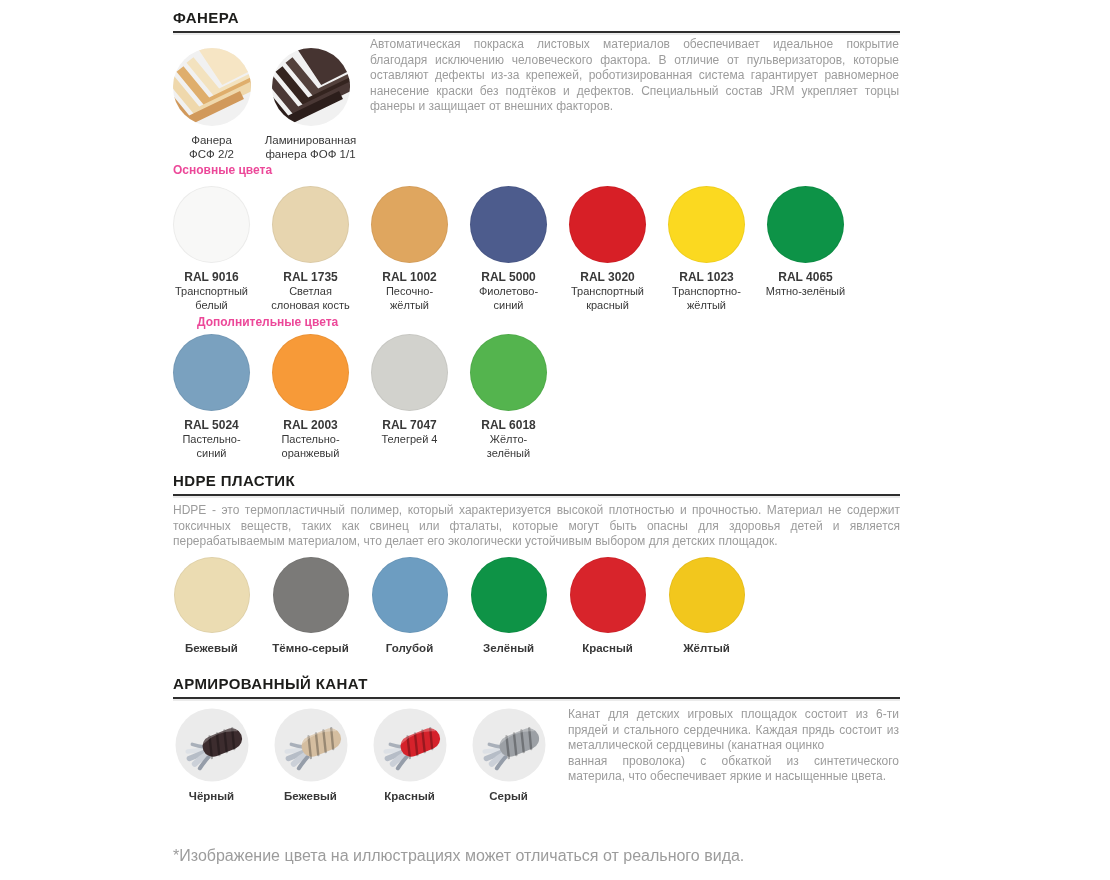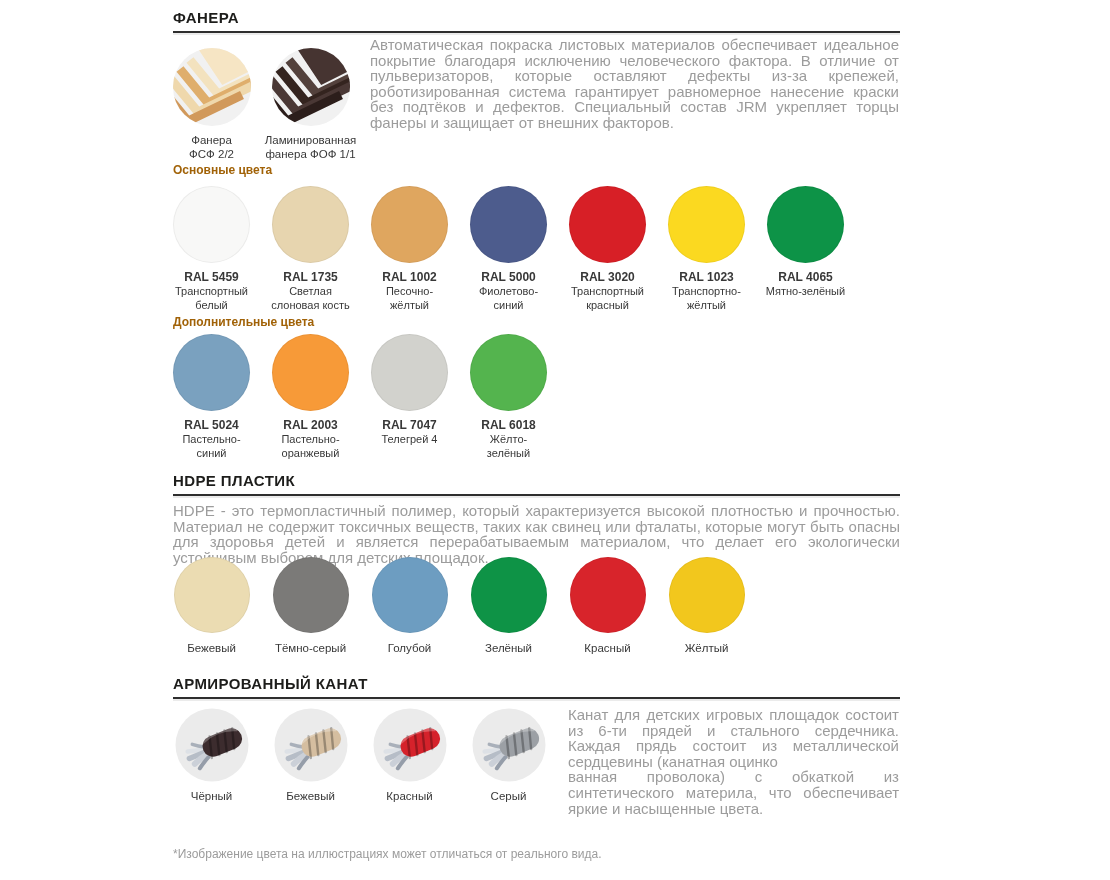--- a/index.html
+++ b/index.html
@@ -9,38 +9,38 @@
   }
   .sec-title{
     position:absolute;left:173px;font-size:15px;font-weight:bold;color:#1d1d1b;
     letter-spacing:.4px;white-space:nowrap;
   }
   .rule{
     position:absolute;left:173px;width:727px;height:2px;background:#2e2e2e;
     box-shadow:0 2px 0 rgba(0,0,0,.08);
   }
   .para{
-    position:absolute;color:#9c9c9c;font-size:15px;line-height:15.6px;
+    position:absolute;color:#9c9c9c;font-size:12px;line-height:15.6px;
     text-align:justify;text-justify:inter-word;
   }
   .para p{margin:0;}
-  .sub-label{position:absolute;left:173px;font-size:12px;font-weight:bold;color:#a16207;white-space:nowrap;}
+  .sub-label{position:absolute;left:173px;font-size:12px;font-weight:bold;color:#ec4899;white-space:nowrap;}
   .row{position:absolute;display:flex;}
   .cell{flex:0 0 99px;width:99px;text-align:center;}
   .swatch{
     border-radius:50%;margin:0 auto;
     box-shadow:inset 0 0 0 1px rgba(0,0,0,.05);
   }
   .swatch.d77{width:77px;height:77px;}
   .swatch.d76{width:76px;height:76px;}
   .swatch-ral{margin-top:7px;font-weight:bold;font-size:12px;line-height:14px;color:#383838;}
   .swatch-name{margin-top:1px;font-size:11px;line-height:13.5px;color:#383838;white-space:pre-line;}
-  .plain-name{margin-top:9px;font-size:11.5px;color:#383838;}
+  .plain-name{margin-top:9px;font-size:11.5px;color:#383838;font-weight:bold;}
   .figcap{margin-top:6px;font-size:11.5px;line-height:14px;color:#383838;white-space:pre-line;text-align:center;}
-  .footnote{position:absolute;left:173px;font-size:12px;color:#9c9c9c;}
+  .footnote{position:absolute;left:173px;font-size:16px;color:#9c9c9c;}
   svg{display:block;margin:0 auto;}
 </style>
 </head>
 <body>
 
 <div id="page">
 
   <div class="sec-title" style="top:9px;">ФАНЕРА</div>
   <div class="rule" style="top:31px;"></div>
 
@@ -86,21 +86,21 @@
   </div>
 
   <div class="para" style="left:370px;top:37px;width:529px;">Автоматическая покраска листовых материалов обеспечивает идеальное покрытие благодаря исключению человеческого фактора. В отличие от пульверизаторов, которые оставляют дефекты из-за крепежей, роботизированная система гарантирует равномерное нанесение краски без подтёков и дефектов. Специальный состав JRM укрепляет торцы фанеры и защищает от внешних факторов.</div>
 
   <div class="sub-label" style="top:163px;">Основные цвета</div>
 
   <div class="row" style="left:162px;top:186px;">
 
   <div class="cell">
         <div class="swatch d77" style="background-color: rgb(248, 248, 247);"></div>
-        <div class="swatch-ral">RAL 5459</div>
+        <div class="swatch-ral">RAL 9016</div>
         <div class="swatch-name">Транспортный
 белый</div>
       </div>
       <div class="cell">
         <div class="swatch d77" style="background-color: rgb(231, 213, 175);"></div>
         <div class="swatch-ral">RAL 1735</div>
         <div class="swatch-name">Светлая
 слоновая кость</div>
       </div>
       <div class="cell">
@@ -127,21 +127,21 @@
         <div class="swatch-name">Транспортно-
 жёлтый</div>
       </div>
       <div class="cell">
         <div class="swatch d77" style="background-color: rgb(13, 147, 71);"></div>
         <div class="swatch-ral">RAL 4065</div>
         <div class="swatch-name">Мятно-зелёный</div>
       </div>
     </div>
 
-  <div class="sub-label" style="top:315px;">Дополнительные цвета</div>
+  <div class="sub-label" style="top:315px;margin-left:24px;">Дополнительные цвета</div>
 
   <div class="row" style="left:162px;top:334px;">
 
   <div class="cell">
         <div class="swatch d77" style="background-color: rgb(122, 161, 191);"></div>
         <div class="swatch-ral">RAL 5024</div>
         <div class="swatch-name">Пастельно-
 синий</div>
       </div>
       <div class="cell">

